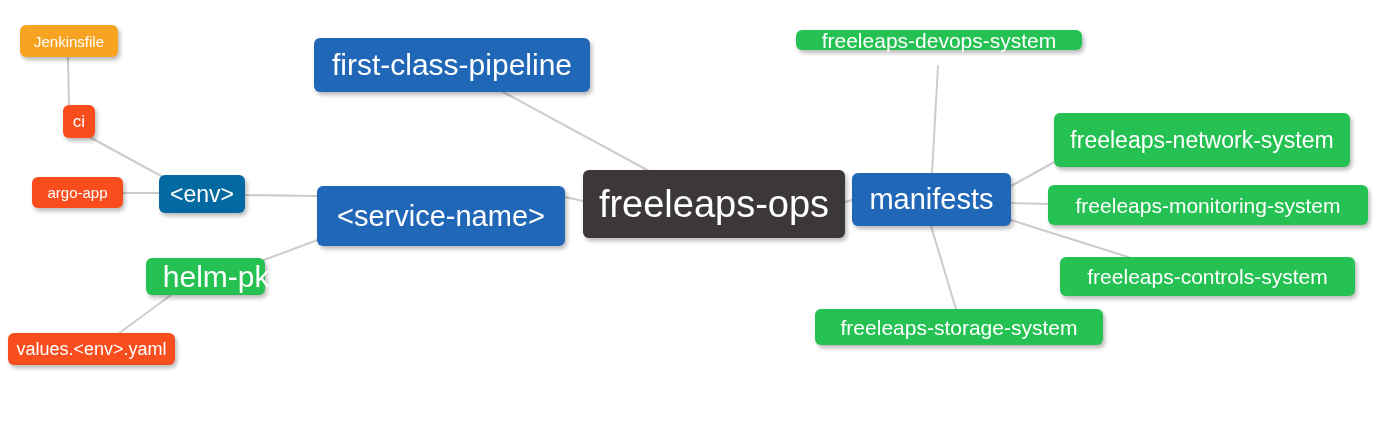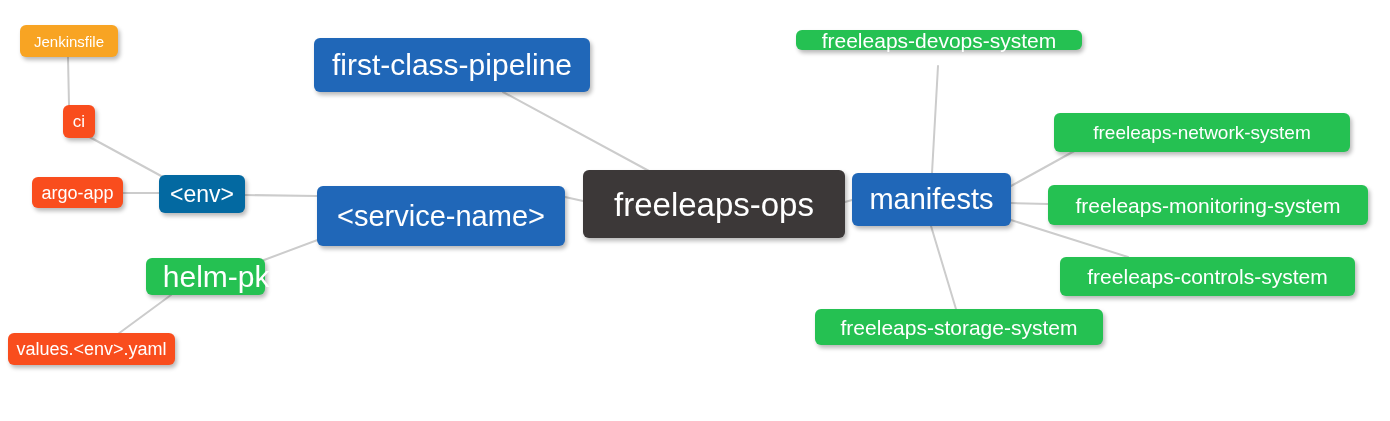--- a/index.html
+++ b/index.html
@@ -59,27 +59,27 @@
     <line x1="845" y1="202" x2="852" y2="200"></line>
     <line x1="932" y1="173" x2="938" y2="66"></line>
     <line x1="1011" y1="186" x2="1078" y2="149"></line>
     <line x1="1011" y1="203" x2="1048" y2="204"></line>
     <line x1="1011" y1="220" x2="1128" y2="257"></line>
     <line x1="931" y1="226" x2="956" y2="309"></line>
   </svg>
 
   <div class="node" style="left: 20px; top: 25px; width: 98px; height: 32px; font-size: 15px; background: rgb(248, 164, 35);">Jenkinsfile</div>
   <div class="node" style="left: 53px; top: 105px; width: 32px; height: 33px; font-size: 17px; background: rgb(249, 77, 29); margin-left: 10px;">ci</div>
-  <div class="node" style="left: 32px; top: 177px; width: 91px; height: 31px; font-size: 18px; background: rgb(249, 77, 29);">argo-app</div>
+  <div class="node" style="left: 32px; top: 177px; width: 91px; height: 31px; font-size: 15px; background: rgb(249, 77, 29);">argo-app</div>
   <div class="node" style="left: 159px; top: 175px; width: 86px; height: 38px; font-size: 23px; background: #0369a1;">&lt;env&gt;</div>
   <div class="node" style="left: 146px; top: 258px; width: 119px; height: 37px; font-size: 30px; background: rgb(37, 193, 82); padding-left: 44px;">helm-pkg</div>
   <div class="node" style="left: 8px; top: 333px; width: 167px; height: 32px; font-size: 18px; background: rgb(249, 77, 29);">values.&lt;env&gt;.yaml</div>
   <div class="node" style="left: 314px; top: 38px; width: 276px; height: 54px; font-size: 30px; background: rgb(32, 103, 184);">first-class-pipeline</div>
   <div class="node" style="left: 317px; top: 186px; width: 248px; height: 60px; font-size: 29px; background: rgb(32, 103, 184);">&lt;service-name&gt;</div>
-  <div class="node" style="left: 583px; top: 170px; width: 262px; height: 68px; font-size: 33px; background: rgb(60, 56, 56);">freeleaps-ops</div>
+  <div class="node" style="left: 583px; top: 170px; width: 262px; height: 68px; font-size: 38px; background: rgb(60, 56, 56);">freeleaps-ops</div>
   <div class="node" style="left: 852px; top: 173px; width: 159px; height: 53px; font-size: 29px; background: rgb(32, 103, 184);">manifests</div>
   <div class="node" style="left: 796px; top: 30px; width: 286px; height: 20px; font-size: 21px; background: rgb(37, 193, 82);">freeleaps-devops-system</div>
-  <div class="node" style="left: 1054px; top: 113px; width: 296px; height: 39px; font-size: 19px; background: rgb(37, 193, 82);">freeleaps-network-system</div>
+  <div class="node" style="left: 1054px; top: 113px; width: 296px; height: 54px; font-size: 23px; background: rgb(37, 193, 82);">freeleaps-network-system</div>
   <div class="node" style="left: 1048px; top: 185px; width: 320px; height: 40px; font-size: 21px; background: rgb(37, 193, 82);">freeleaps-monitoring-system</div>
   <div class="node" style="left: 1060px; top: 257px; width: 295px; height: 39px; font-size: 21px; background: rgb(37, 193, 82);">freeleaps-controls-system</div>
   <div class="node" style="left: 815px; top: 309px; width: 288px; height: 36px; font-size: 21px; background: rgb(37, 193, 82);">freeleaps-storage-system</div>
 
 </div>
 
 </body></html>

